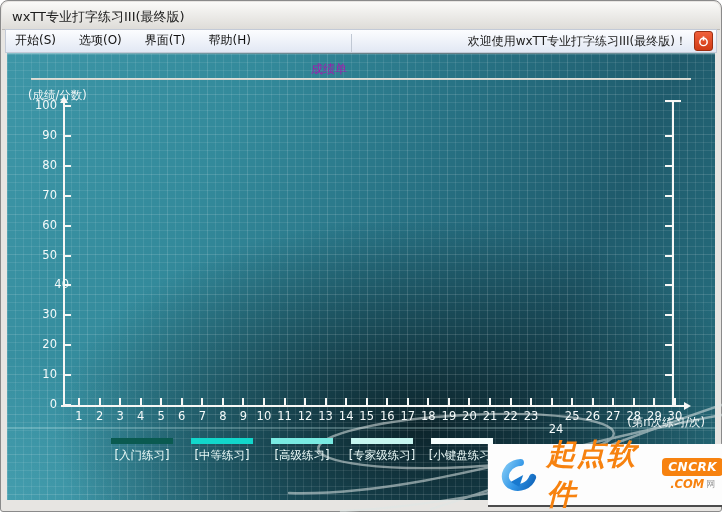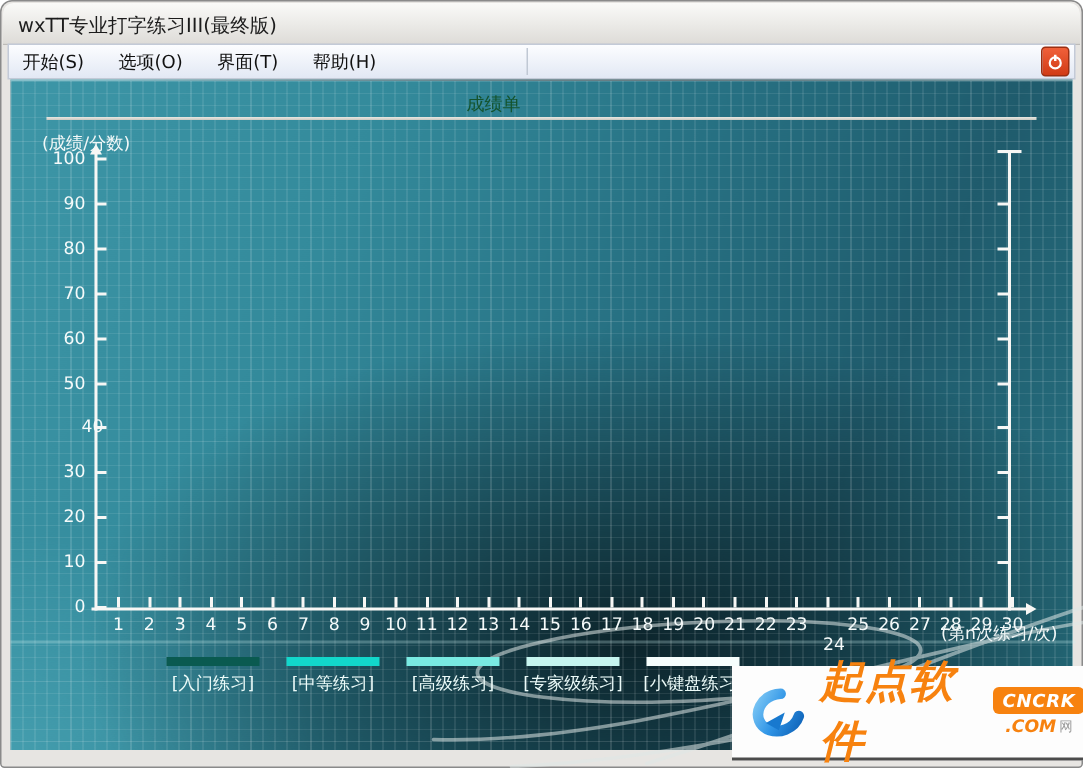--- a/index.html
+++ b/index.html
@@ -3,21 +3,21 @@
 <meta charset="utf-8">
 <style>
   html,body{margin:0;padding:0;background:#fff;font-family:"DejaVu Sans","Liberation Sans",sans-serif;}
   #stage{position:relative;width:722px;height:512px;overflow:hidden;background:#fff;}
   
   #win{position:absolute;inset:0;background:#e7e5e2;border:1px solid #8a8a8a;border-radius:8px 8px 3px 3px;box-sizing:border-box;}
   #titlebar{position:absolute;left:1px;right:1px;top:1px;height:27px;border-radius:7px 7px 0 0;
     background:linear-gradient(#fafaf8,#dedcd8);border-bottom:1px solid #bdbbb8;}
   #title{position:absolute;left:10px;top:6px;font-size:13px;color:#1c1c1c;}
   #menubar{position:absolute;left:4px;right:4px;top:28px;height:24px;
-    background:linear-gradient(#fcfdff,#e2e8f4);border:1px solid #c3cad7;box-sizing:border-box;display:flex;align-items:center;}
+    background:linear-gradient(#fcfdff,#e2e8f4);border:1px solid #c3cad7;box-sizing:border-box;display:flex;align-items:flex-end;}
   .menu-item{font-size:12px;color:#111;padding:3px 9px;margin-right:5px;cursor:default;}
   #menu-divider{width:1px;height:18px;background:#c0c8d4;margin-left:86px;}
   #welcome{position:absolute;right:34px;top:32px;font-size:12px;color:#222;}
   #power-btn{position:absolute;right:8px;top:30px;width:17px;height:18px;border:1px solid #9c2f12;border-radius:3px;
     background:linear-gradient(#f0603a,#d13b16);display:flex;align-items:center;justify-content:center;}
   
   #client{position:absolute;left:6px;right:6px;top:52px;height:446px;
     border-top:1px solid rgba(255,255,255,.35);
     background:
       radial-gradient(ellipse 520px 300px at 58% 84%, rgba(6,18,22,.78), rgba(6,18,22,0) 70%),
@@ -25,21 +25,21 @@
       linear-gradient(115deg,#3d96a7 0%,#338a9b 28%,#277183 52%,#1f5b6c 74%,#287484 100%);}
   #client::before{content:'';position:absolute;inset:0;pointer-events:none;
     background:
       repeating-linear-gradient(to right, rgba(255,255,255,.085) 0 1px, transparent 1px 8px),
       repeating-linear-gradient(to bottom, rgba(255,255,255,.085) 0 1px, transparent 1px 8px),
       repeating-linear-gradient(to right, rgba(255,255,255,.05) 0 1px, transparent 1px 40px),
       repeating-linear-gradient(to bottom, rgba(255,255,255,.05) 0 1px, transparent 1px 40px);}
   
   .abs{position:absolute;}
   #esc-hint{left:38px;top:60px;font-size:12px;color:#f2f8f8;z-index:6;}
-  #sheet-title{left:310px;top:60px;font-size:12px;color:#14532d;z-index:6;}
+  #sheet-title{left:310px;top:60px;font-size:12px;color:#a21caf;z-index:6;}
   #header-line{left:30px;top:77px;width:660px;height:2px;background:linear-gradient(#e8e8e2,#c9c9c2);z-index:6;}
   #y-axis-title{left:27px;top:87px;font-size:11.5px;color:#f2f8f8;z-index:6;}
   #x-axis-title{left:600px;top:414px;width:104px;text-align:right;font-size:11.5px;color:#f2f8f8;z-index:6;}
   
   #yaxis{left:62px;top:100px;width:2px;height:306px;background:#f7f7f5;z-index:5;}
   #yaxis-arrow{left:59px;top:95px;width:0;height:0;border-left:4px solid transparent;border-right:4px solid transparent;border-bottom:7px solid #f7f7f5;z-index:5;}
   #xaxis{left:60px;top:404px;width:624px;height:2px;background:#f7f7f5;z-index:5;}
   #xaxis-arrow{left:683px;top:401px;width:0;height:0;border-top:4px solid transparent;border-bottom:4px solid transparent;border-left:7px solid #f7f7f5;z-index:5;}
   #raxis{left:671px;top:100px;width:2px;height:306px;background:#f7f7f5;z-index:5;}
   #raxis-cap{left:664px;top:99px;width:16px;height:2px;background:#f7f7f5;z-index:5;}
@@ -75,20 +75,21 @@
     </div>
 
     <div id="menubar">
 
     <span class="menu-item">开始(S)</span>
         <span class="menu-item">选项(O)</span>
         <span class="menu-item">界面(T)</span>
         <span class="menu-item">帮助(H)</span>
         <span id="menu-divider"></span>
       </div>
+    <div id="welcome" class="abs">欢迎使用wxTT专业打字练习III(最终版)！</div>
     <div id="power-btn" class="abs">
       <svg width="11" height="11" viewBox="0 0 12 12">
         <circle cx="6" cy="6.5" r="4" fill="none" stroke="#ffffff" stroke-width="1.6"></circle>
         <line x1="6" y1="0.5" x2="6" y2="5" stroke="#ffffff" stroke-width="1.8"></line>
       </svg>
     </div>
 
     <div id="client"></div>
 
     <div id="sheet-title" class="abs">成绩单</div>

